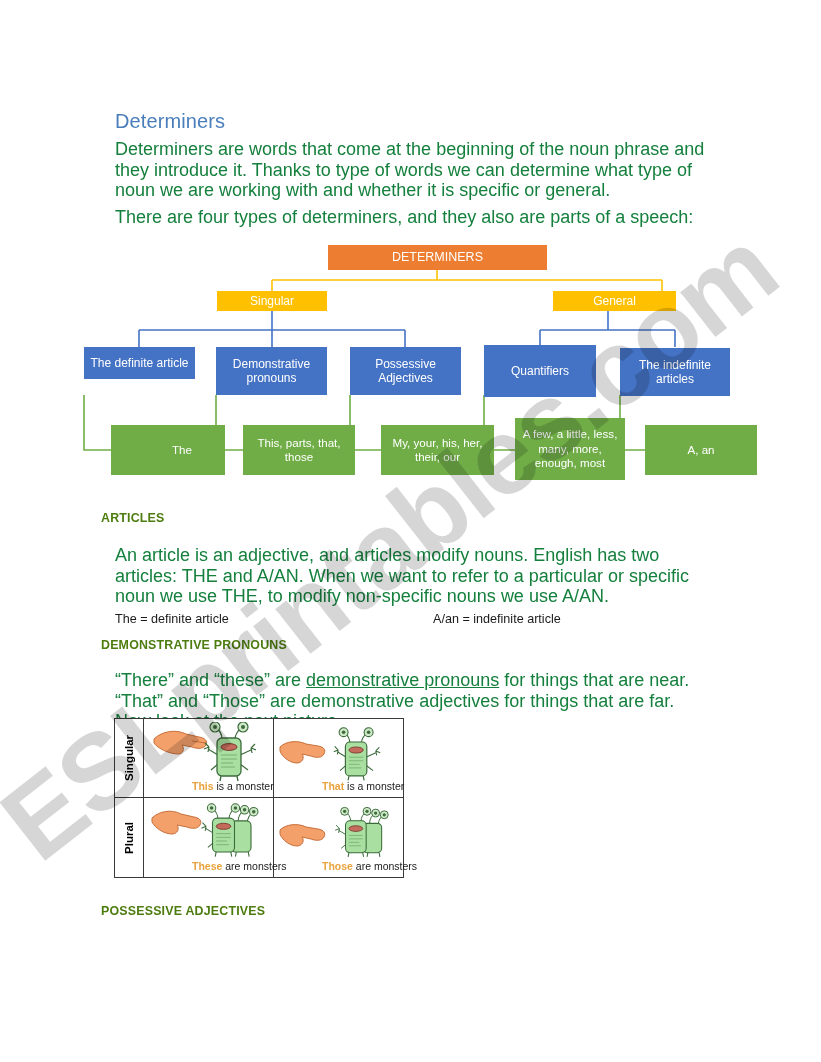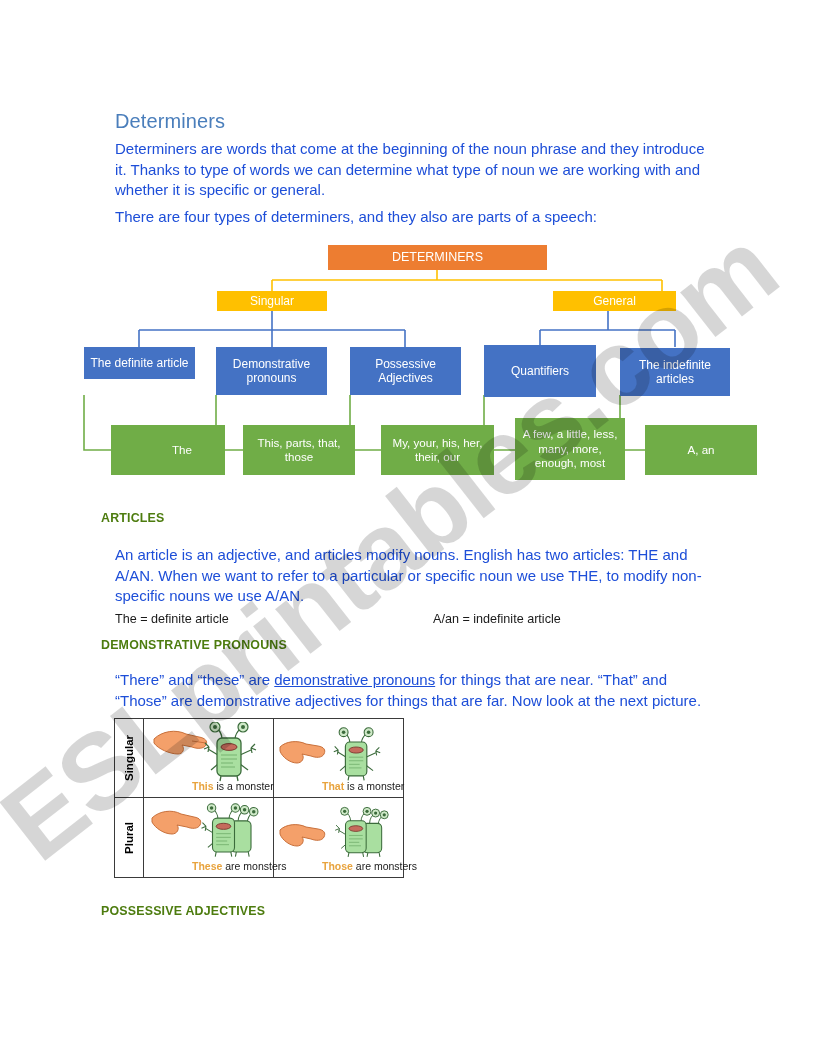--- a/index.html
+++ b/index.html
@@ -28,21 +28,21 @@
   
   #page{position:absolute;left:0;top:0;width:821px;height:1062px;z-index:1;}
 
   #doc-title{
     position:absolute;left:115px;top:110px;
     font-size:20px;font-weight:400;color:#4a7ebb;letter-spacing:.1px;
   }
 
   .para{
     position:absolute;left:115px;width:595px;
-    font-size:15px;line-height:20.5px;color:#1d4ed8;text-align:left;
+    font-size:18px;line-height:20.5px;color:#15803d;text-align:left;
   }
   #p-intro{top:139px;}
   #p-fourtypes{top:207px;}
 
   .sec-head{
     position:absolute;left:101px;font-size:12.4px;font-weight:700;color:#4d7c0f;
     letter-spacing:.2px;
   }
   #h-articles{top:511px;}
   #h-demo{top:638px;}

